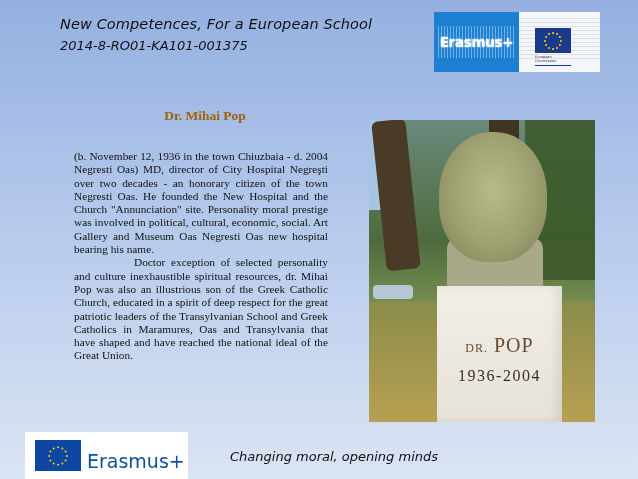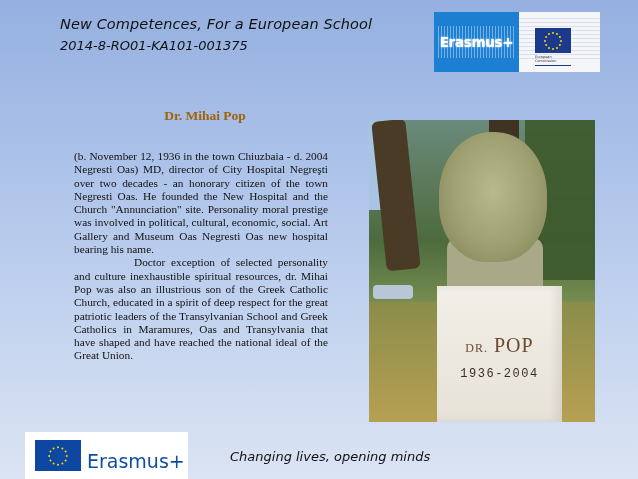--- a/index.html
+++ b/index.html
@@ -90,21 +90,21 @@
   }
   .photo .pedestal {
     position:absolute; left:68px; top:166px; width:125px; height:136px;
     background:linear-gradient(180deg,#f2efe8,#e6e2d8);
     box-shadow: inset -6px 0 8px rgba(0,0,0,0.08);
     text-align:center;
   }
   .pedestal .line1 { margin-top:48px; font-family:"Liberation Serif", serif; color:#6a4a30; font-size:20px; letter-spacing:1px; }
   .pedestal .line1 .small { font-size:12px; }
   .pedestal .line2 { margin-top:0; font-family:"Liberation Serif", serif; color:#6a4a30; font-size:21px; letter-spacing:3px; }
-  .pedestal .line3 { margin-top:10px; font-family:Liberation Mono, monospace; color:#3a2e24; font-size:12px; letter-spacing:1.5px; }
+  .pedestal .line3 { margin-top:10px; font-family:Liberation Serif, serif; color:#3a2e24; font-size:16px; letter-spacing:1.5px; }
 
   .bottom-logo {
     position:absolute; left:25px; top:432px; width:163px; height:47px;
     background:#ffffff; display:flex; align-items:center;
   }
   .eu-flag {
     margin-left:10px; width:46px; height:31px; background:#0d47a1;
     display:flex; align-items:center; justify-content:center;
   }
   .bottom-logo .erasmus-text {
@@ -191,13 +191,13 @@
           <circle cx="3.1" cy="14" r="0.9"></circle>
         <circle cx="2" cy="10" r="0.9"></circle>
           <circle cx="3.1" cy="6" r="0.9"></circle>
           <circle cx="6" cy="3.1" r="0.9"></circle>
       </g>
     </svg>
   </div>
   <span class="erasmus-text">Erasmus+</span>
 </div>
 
-<div class="tagline">Changing lives, opening minds</div>
+<div class="tagline">Changing moral, opening minds</div>
 
 </body></html>

